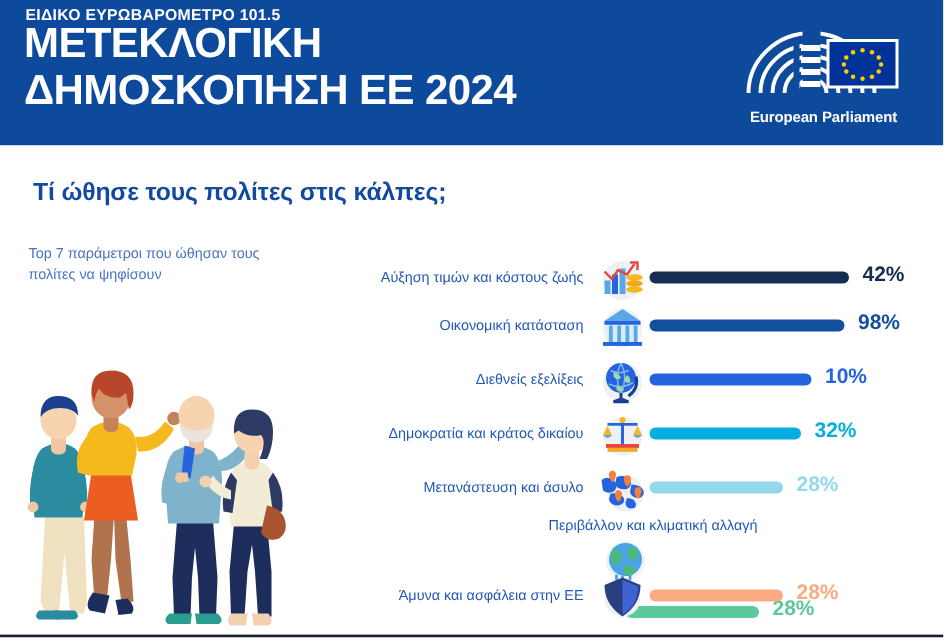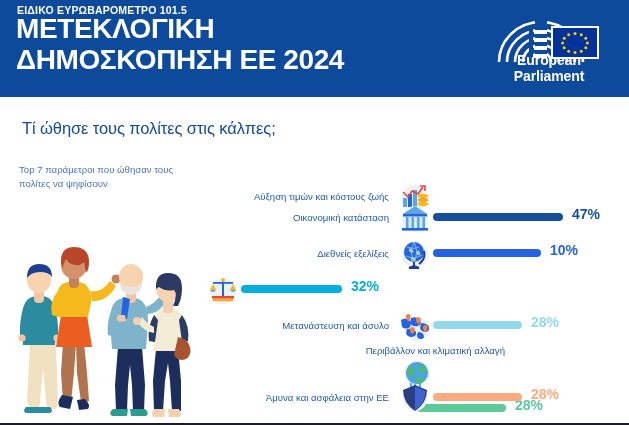--- a/index.html
+++ b/index.html
@@ -45,36 +45,36 @@
   .ep-logo {
     position: absolute; right: 16px; top: 6px;
     width: 128px; height: 82px;
   }
   .ep-logo svg { display: block; }
   .ep-logo-text {
     position: absolute; left: 0; bottom: 4px;
     width: 128px;
     text-align: center;
     color: #ffffff;
-    font-size: 14px;
+    font-size: 10px;
     font-weight: bold;
     letter-spacing: -0.1px;
   }
 
   
   .body-area {
     position: absolute; left: 0; top: 97px;
     width: 629px; height: 326px;
     background: #ffffff;
   }
   .section-title {
     position: absolute; left: 22px; top: 22px;
     color: #134a9e;
     font-size: 16.5px;
-    font-weight: normal;
+    font-weight: bold;
     letter-spacing: -0.1px;
     white-space: nowrap;
   }
   .section-subtitle {
     position: absolute; left: 19px; top: 66px;
     width: 168px;
     color: #4a73c6;
     font-size: 9.6px;
     line-height: 1.42;
     font-weight: normal;
@@ -252,55 +252,59 @@
           <rect x="157" y="60" width="10" height="14" rx="4" fill="#f2d0b0"></rect>
           <ellipse cx="162" cy="50" rx="12" ry="13" fill="#f7d3b0"></ellipse>
           <path d="M150 50 q-1-16 12-16 14 0 14 15 0 10-4 18 l-5 0 q5-12 1-16 -8 2 -15-3z" fill="#2d3a63"></path>
           <path d="M172 98 q10 2 12 10 2 8 -4 12 -8 3 -12-4z" fill="#a8552f"></path>
         </g>
       </svg>
     </div>
 
     <div class="chart">
 
-      <div class="chart-row" style="top:15px;">
+      <div class="chart-row" style="top:4px;">
         <div class="row-label">Αύξηση τιμών και κόστους ζωής</div>
         <div class="row-icon">
           <svg width="34" height="30" viewBox="0 0 34 30">
             <circle cx="17" cy="16" r="13" fill="#eef1f4"></circle>
             <rect x="5" y="16" width="4" height="9" fill="#5aa7e8"></rect>
             <rect x="10" y="12" width="4" height="13" fill="#2563e0"></rect>
             <rect x="15" y="8" width="4" height="17" fill="#5aa7e8"></rect>
             <path d="M5 10 l5 5 4-6 6 3 5-7" fill="none" stroke="#e8453c" stroke-width="1.6"></path>
             <path d="M22 4 l5 0 0 5" fill="none" stroke="#e8453c" stroke-width="1.6"></path>
             <ellipse cx="25" cy="14" rx="5.5" ry="2.2" fill="#f5b91d"></ellipse>
             <ellipse cx="25" cy="18" rx="5.5" ry="2.2" fill="#f5a623"></ellipse>
             <ellipse cx="25" cy="22" rx="5.5" ry="2.2" fill="#f5b91d"></ellipse>
           </svg>
         </div>
+        <div class="bar-track">
+          <div class="bar" style="width:133px;background:#152d52;"></div>
+          <div class="bar-value" style="left:142px;color:#152d52;">42%</div>
+        </div>
       </div>
 
       <div class="chart-row" style="top:36px;">
         <div class="row-label">Οικονομική κατάσταση</div>
         <div class="row-icon">
           <svg width="34" height="30" viewBox="0 0 34 30">
             <circle cx="17" cy="16" r="13" fill="#eef1f4"></circle>
             <path d="M17 3 L29 11 L5 11 Z" fill="#5aa7e8"></path>
             <rect x="5" y="11" width="24" height="2.5" fill="#2563e0"></rect>
             <rect x="7" y="14" width="20" height="11" fill="#d7ecfa"></rect>
             <rect x="8" y="14" width="2.5" height="11" fill="#5aa7e8"></rect>
             <rect x="13.5" y="14" width="2.5" height="11" fill="#5aa7e8"></rect>
             <rect x="19" y="14" width="2.5" height="11" fill="#5aa7e8"></rect>
             <rect x="24.5" y="14" width="2.5" height="11" fill="#5aa7e8"></rect>
             <rect x="4" y="25" width="26" height="2.6" fill="#2563e0"></rect>
           </svg>
         </div>
         <div class="bar-track">
           <div class="bar" style="width:130px;background:#14509e;"></div>
-          <div class="bar-value" style="left:139px;color:#14509e;">47%</div>
+          <div class="bar-value" style="left:139px;color:#14509e;">98%</div>
         </div>
       </div>
 
       <div class="chart-row" style="top:72px;">
         <div class="row-label">Διεθνείς εξελίξεις</div>
         <div class="row-icon">
           <svg width="34" height="30" viewBox="0 0 34 30">
             <circle cx="17" cy="16" r="13" fill="#eef1f4"></circle>
             <circle cx="16" cy="13" r="10" fill="#2563e0"></circle>
             <path d="M9 8 q6 3 12 0 M8 17 q8 4 16-1 M16 3 q-5 10 0 20 M16 3 q5 10 0 20" fill="none" stroke="#7fb8f2" stroke-width="1"></path>
@@ -309,20 +313,21 @@
             <path d="M26 12 q2 8 -5 13" fill="none" stroke="#1d3f8f" stroke-width="2"></path>
           </svg>
         </div>
         <div class="bar-track">
           <div class="bar" style="width:108px;background:#2563e0;"></div>
           <div class="bar-value" style="left:117px;color:#2563e0;">10%</div>
         </div>
       </div>
 
       <div class="chart-row" style="top:108px;">
+        <div class="row-label">Δημοκρατία και κράτος δικαίου</div>
         <div class="row-icon">
           <svg width="34" height="30" viewBox="0 0 34 30">
             <circle cx="17" cy="16" r="13" fill="#eef1f4"></circle>
             <rect x="16" y="5" width="2" height="16" fill="#2563e0"></rect>
             <rect x="7" y="7" width="20" height="1.8" fill="#2563e0"></rect>
             <path d="M7 9 l-3 6 6 0z" fill="#f5b91d"></path>
             <path d="M27 9 l-3 6 6 0z" fill="#f5b91d"></path>
             <path d="M4 15 q3 4 6 0z" fill="#5aa7e8"></path>
             <path d="M24 15 q3 4 6 0z" fill="#5aa7e8"></path>
             <circle cx="17" cy="5" r="2" fill="#f5b91d"></circle>

